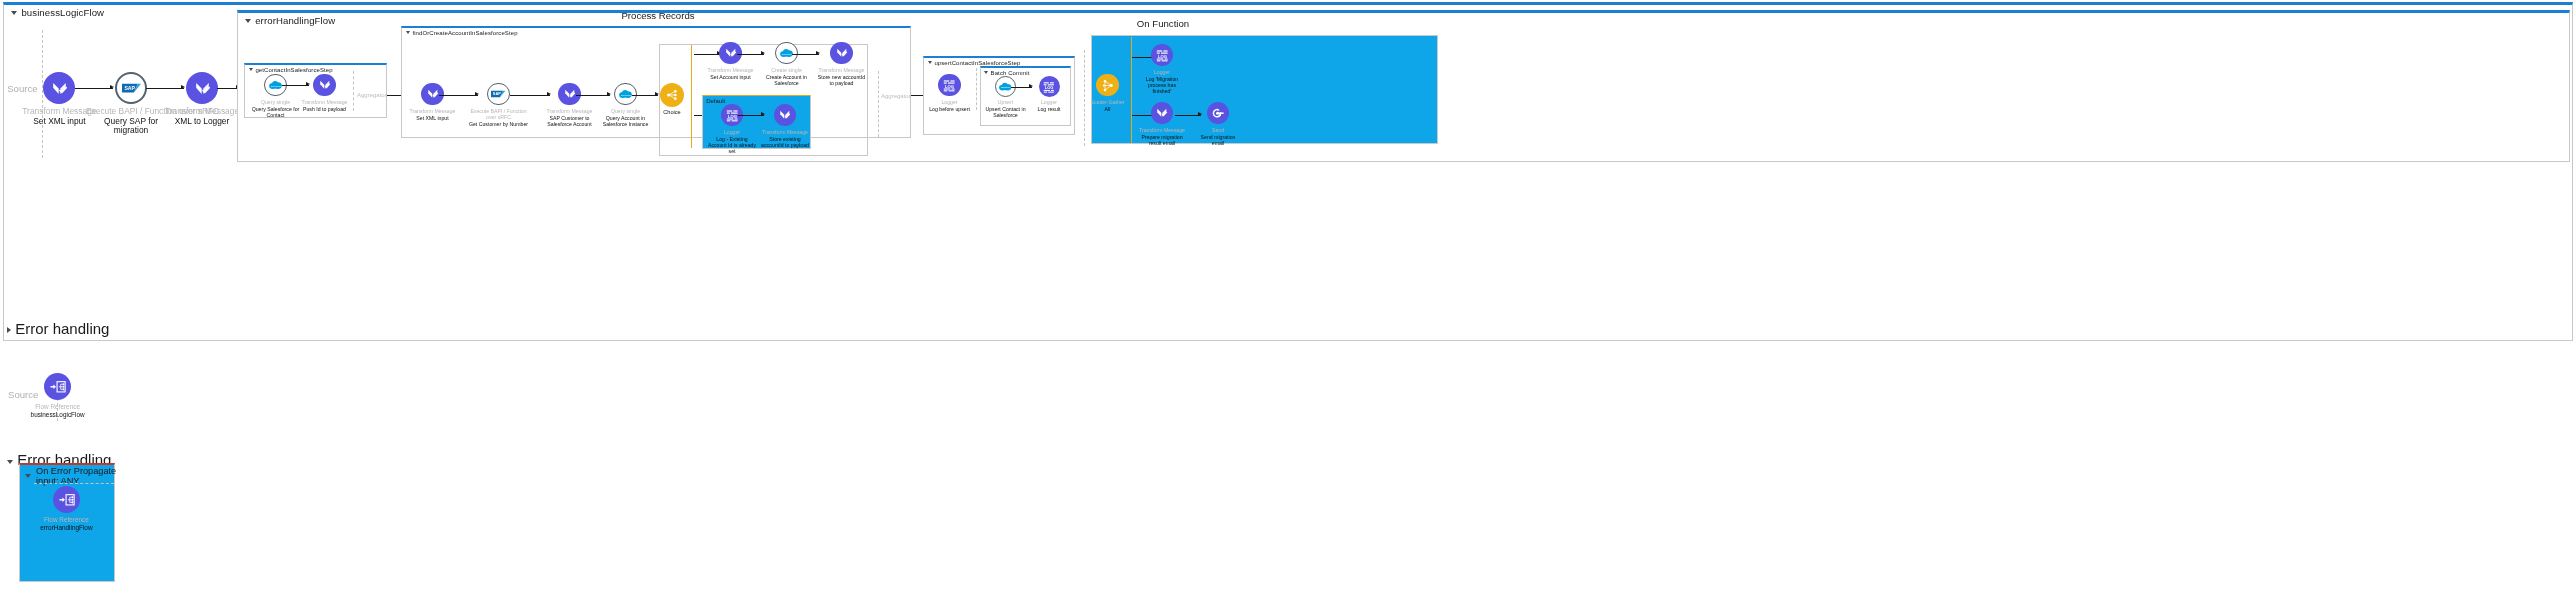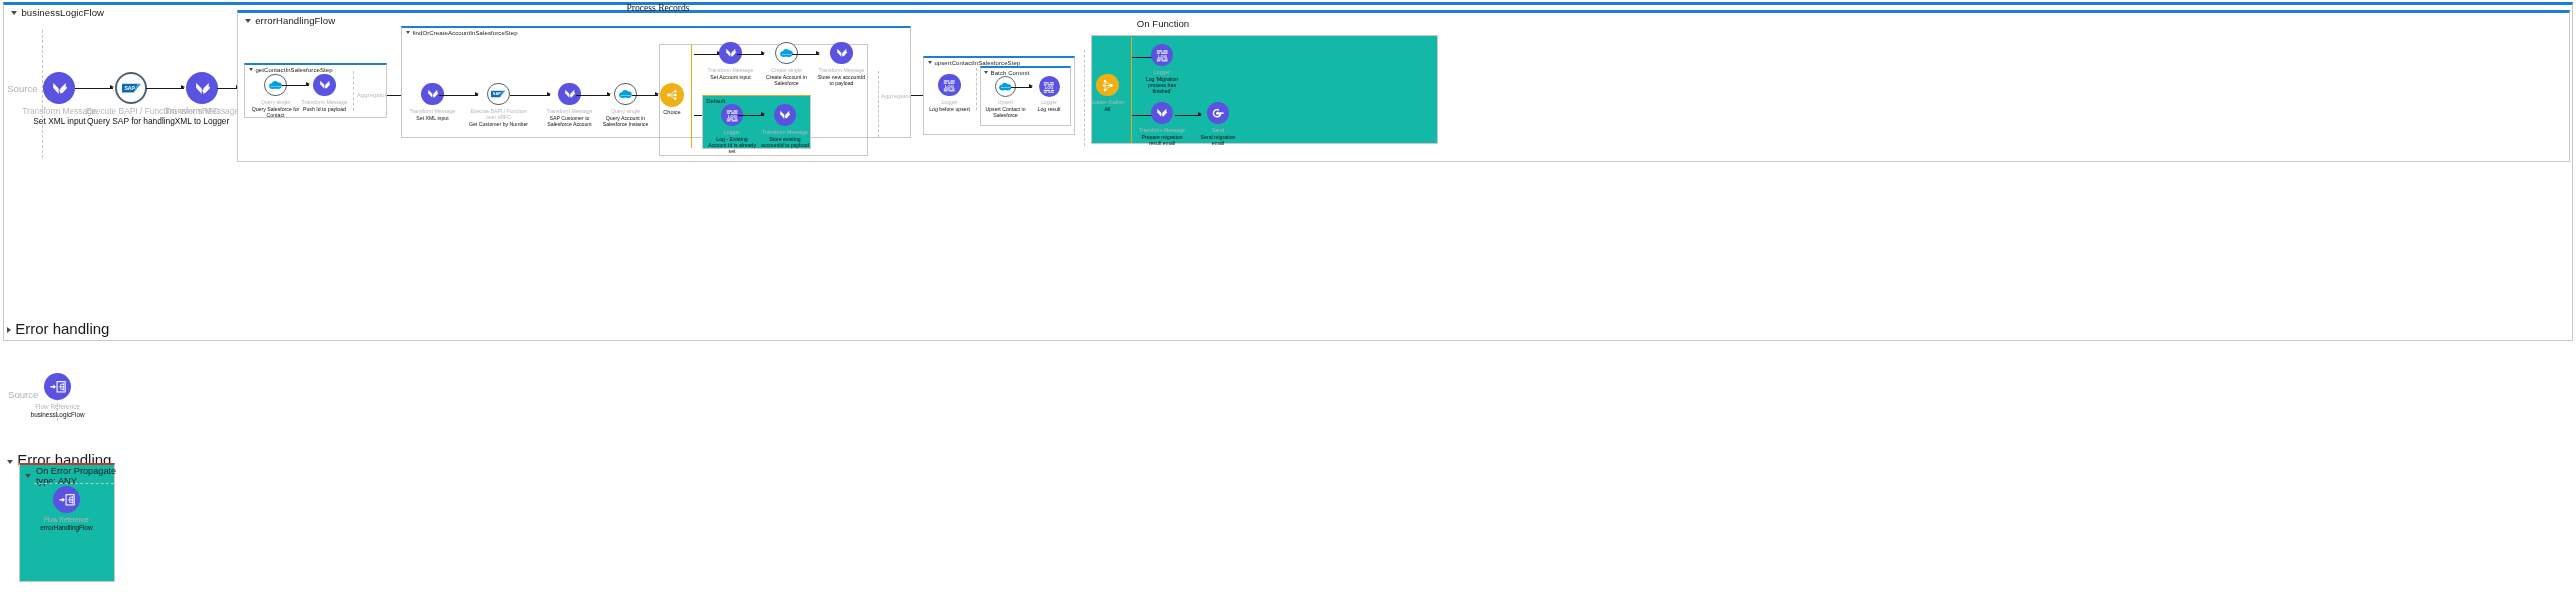--- a/index.html
+++ b/index.html
@@ -44,21 +44,21 @@
   }
   .tri.right {
     border-top: 3.6px solid transparent;
     border-bottom: 3.6px solid transparent;
     border-left: 4.8px solid #4a4a4a;
   }
 
   
   .plain-box {
     position: absolute;
-    background: #14b8a6;
+    background: #0ea5e9;
     border: 0.8px solid #c8c8c8;
   }
   .plain-box.yellow-top { border-top: 1.6px solid #e8a917; }
   .plain-box.red-top    { border-top: 2.4px solid #c0392b; }
 
   .box-label {
     position: absolute;
     top: 2.4px; left: 6.4px;
     font-size: 9.2px;
     color: #1a1a1a;
@@ -193,21 +193,21 @@
 
   <div class="node" style="left:86px; top:72px;">
     <div class="puck ring">
       <svg class="ico" width="19" height="10.4" viewBox="0 0 48 26" aria-hidden="true">
         <path d="M0 2 H40 L30 24 H0 Z" fill="#0d6bb3"></path>
         <path d="M40 2 L48 2 L30 24 Z" fill="#2e9fe0"></path>
         <text x="6" y="18" font-family="Liberation Sans, sans-serif" font-size="13" font-weight="bold" fill="#ffffff">SAP</text>
       </svg>
     </div>
     <div class="kind">Execute BAPI / Function over sRFC</div>
-    <div class="nm">Query SAP for handling</div>
+    <div class="nm">Query SAP for migration</div>
   </div>
   <div class="conn" style="left:146px; top:88px; width:38px;"></div>
 
   <div class="node" style="left:157px; top:72px;">
     <div class="puck purple">
       <svg class="ico" width="19" height="19" viewBox="0 0 24 24" aria-hidden="true">
         <path d="M4 5 L4 11 L11 19 L11 12 Z" fill="#ffffff"></path>
         <path d="M20 5 L20 11 L13 19 L13 12 Z" fill="#ffffff" opacity=".95"></path>
         <path d="M12.5 14.5 L15 17 L20.5 11" stroke="#ffffff" stroke-width="2" fill="none" stroke-linecap="round"></path>
       </svg>
@@ -216,21 +216,21 @@
     <div class="nm">XML to Logger</div>
   </div>
   <div class="conn" style="left:217px; top:88px; width:22.4px;"></div>
 
   <div class="flow-box" style="left:237px; top:9.6px; width:2333px; height:152px;">
     <div class="flow-title">
       <span class="tri down"></span><span>errorHandlingFlow</span>
     </div>
   </div>
 
-  <div class="section-cap" style="left:578px; top:2px; width:160px;font-family:Liberation Serif, serif;">Process Records</div>
+  <div class="section-cap" style="left:578px; top:10px; width:160px;">Process Records</div>
 
   <div class="section-cap" style="left:1083px; top:17.6px; width:160px;">On Function</div>
 
   <div class="flow-box" style="left:401px; top:26.4px; width:510px; height:112px; border-top-width:2.4px;"></div>
 
   <div class="flow-box" style="left:244px; top:63px; width:143px; height:55px; border-top-width:2.4px;">
     <div class="flow-title" style="font-size:6px; top:1.6px; left:4px;">
       <span class="tri down" style="border-left-width:2.4px;border-right-width:2.4px;border-top-width:3.2px;margin-right:2.4px;"></span><span>getContactInSalesforceStep</span>
     </div>
   </div>
@@ -577,21 +577,21 @@
     <div class="nm" style="font-size:6.4px;line-height:7.2px;">businessLogicFlow</div>
   </div>
 
   <div class="err-strip" style="left:7.2px; top:451px;">
     <span class="tri down"></span><span>Error handling</span>
   </div>
 
   <div class="plain-box red-top" style="left:19px; top:463px; width:96px; height:119px;">
     <div class="box-label two-line" style="left:16px; top:2.4px;">
       <div>On Error Propagate</div>
-      <div>type: ANY</div>
+      <div>input: ANY</div>
     </div>
     <span class="tri down" style="position:absolute;left:4.8px;top:8.8px;"></span>
     <div style="position:absolute;left:14.4px;top:18.4px;width:80px;border-top:0.8px dashed #c4c4c4;"></div>
   </div>
 
   <div class="node" style="left:22.4px; top:486px; width:88px;">
     <div class="puck purple" style="width:27px;height:27px;">
       <svg class="ico" width="17.6" height="17.6" viewBox="0 0 24 24" aria-hidden="true">
         <path d="M2 12 H8" stroke="#ffffff" stroke-width="2"></path>
         <path d="M6 9 L9.5 12 L6 15 Z" fill="#ffffff"></path>

